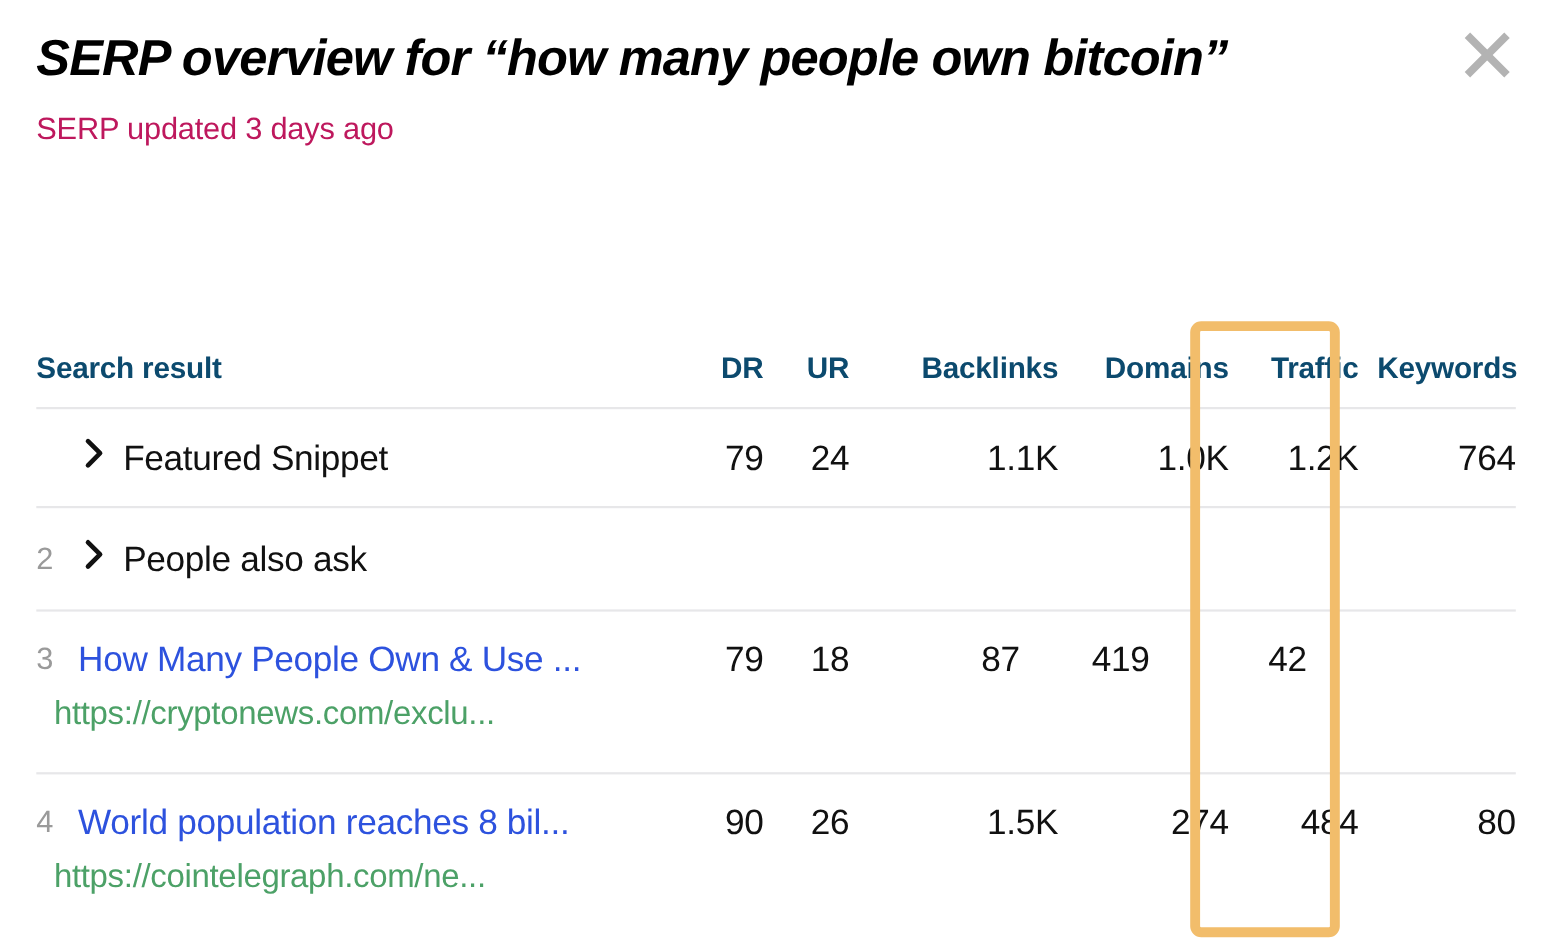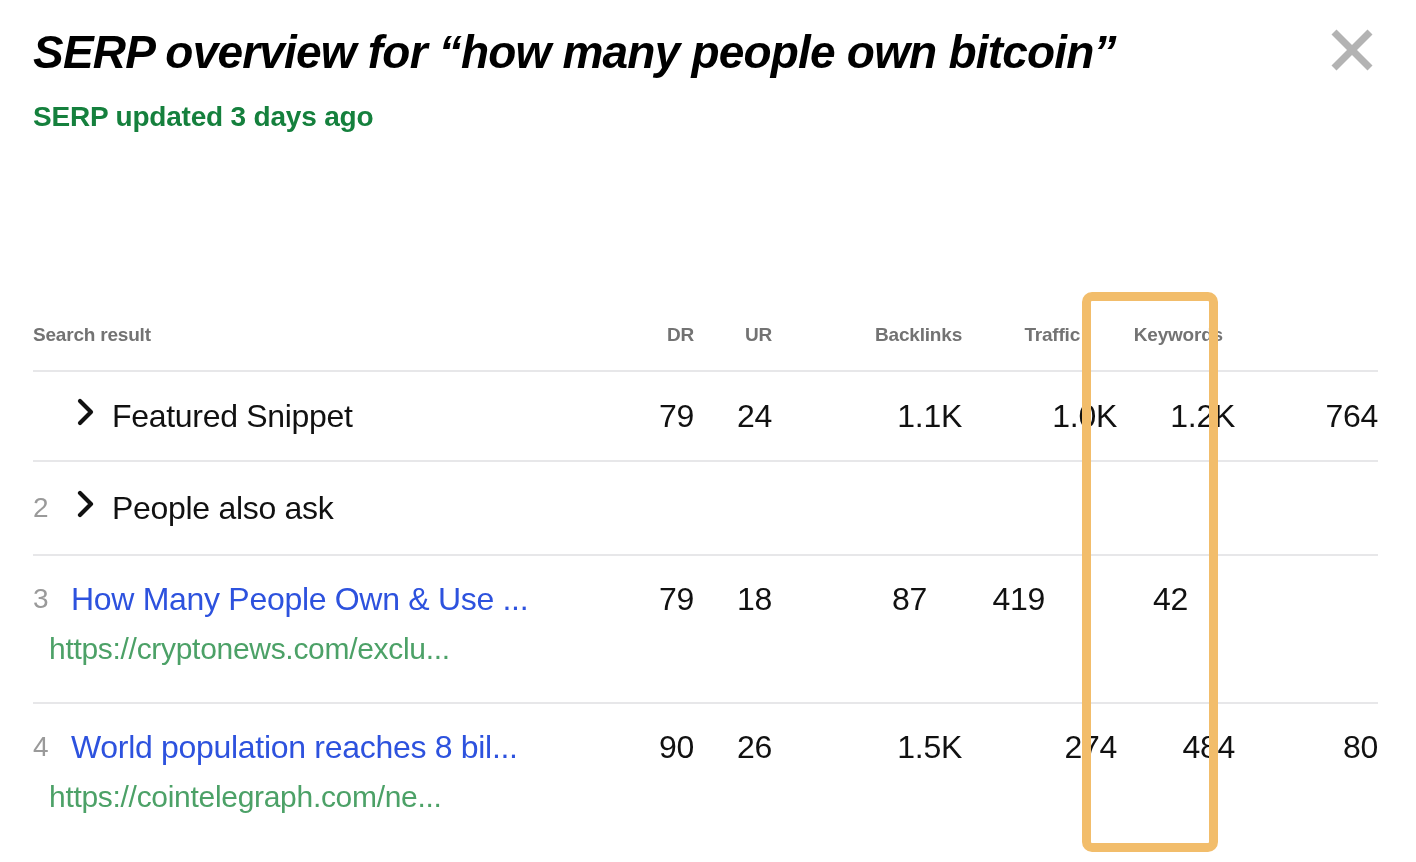--- a/index.html
+++ b/index.html
@@ -38,22 +38,22 @@
     letter-spacing: -0.8px;
     color: #000000;
     margin: 0;
     max-width: 1180px;
     font-style: italic;
   }
   .subtitle {
     margin: 14px 0 0 0;
     font-size: 28px;
     line-height: 34px;
-    font-weight: 700;
-    color: #15803d;
+    font-weight: 400;
+    color: #be185d;
     letter-spacing: -0.2px;
   }
 
   .close-btn {
     position: absolute;
     right: 32px;
     top: 18px;
     width: 64px;
     height: 64px;
     display: flex;
@@ -103,23 +103,23 @@
     text-align: right;
   }
   .c-dr       { flex: 0 0 49px;  width: 49px; }
   .c-ur       { flex: 0 0 78px;  width: 78px; }
   .c-backlinks{ flex: 0 0 190px; width: 190px; }
   .c-domains  { flex: 0 0 155px; width: 155px; }
   .c-traffic  { flex: 0 0 135px; width: 135px; padding-right: 17px; }
   .c-keywords { flex: 0 0 126px; width: 126px; }
 
   .head-cell {
-    font-size: 19px;
+    font-size: 27px;
     font-weight: 700;
-    color: #737373;
+    color: #0c4a6e;
     letter-spacing: -0.2px;
     line-height: 32px;
   }
   .head-cell.c-result { text-align: left; }
 
   .cell-val {
     font-size: 32px;
     font-weight: 400;
     color: #111111;
     line-height: 38px;
@@ -223,20 +223,21 @@
     </span>
   </button>
 
   <div class="table">
 
     <div class="row head-row">
       <div class="head-cell c-result">Search result</div>
       <div class="head-cell c-num c-dr">DR</div>
       <div class="head-cell c-num c-ur">UR</div>
       <div class="head-cell c-num c-backlinks">Backlinks</div>
+      <div class="head-cell c-num c-domains">Domains</div>
       <div class="head-cell c-num c-traffic">Traffic</div>
       <div class="head-cell c-num c-keywords">Keywords</div>
     </div>
 
     <div class="row data-row row-featured">
       <div class="c-result">
         <div class="result-line">
           <span class="rank blank"></span>
           <span class="chev">
             <svg width="20" height="30" viewBox="0 0 20 30" aria-hidden="true">

